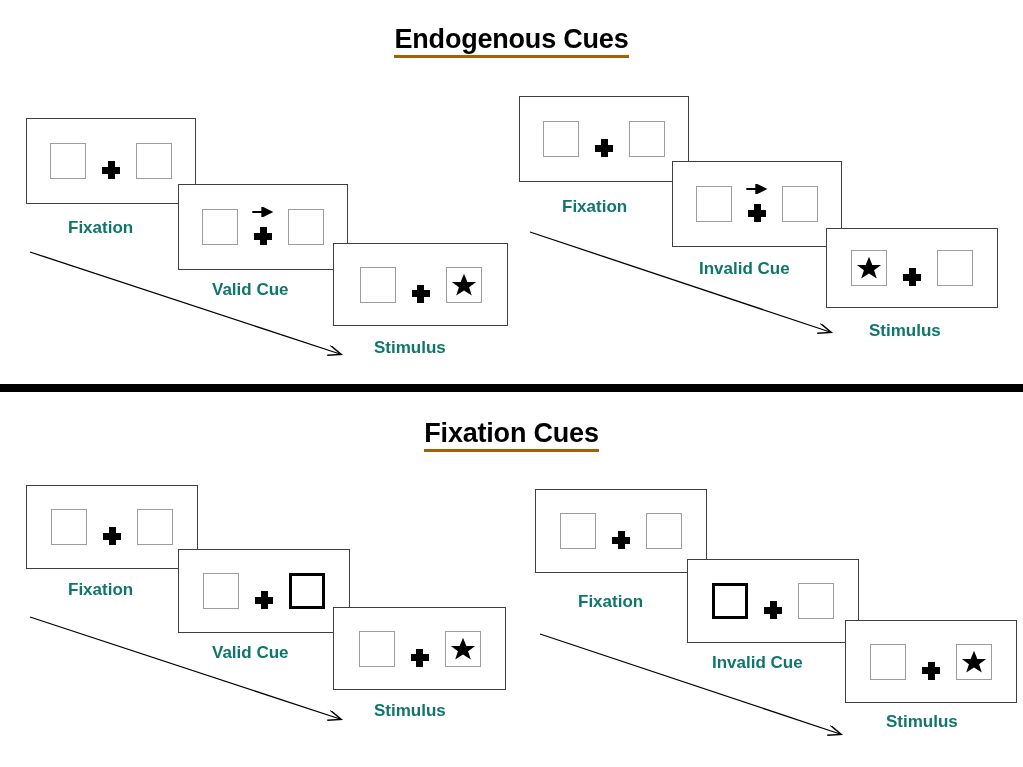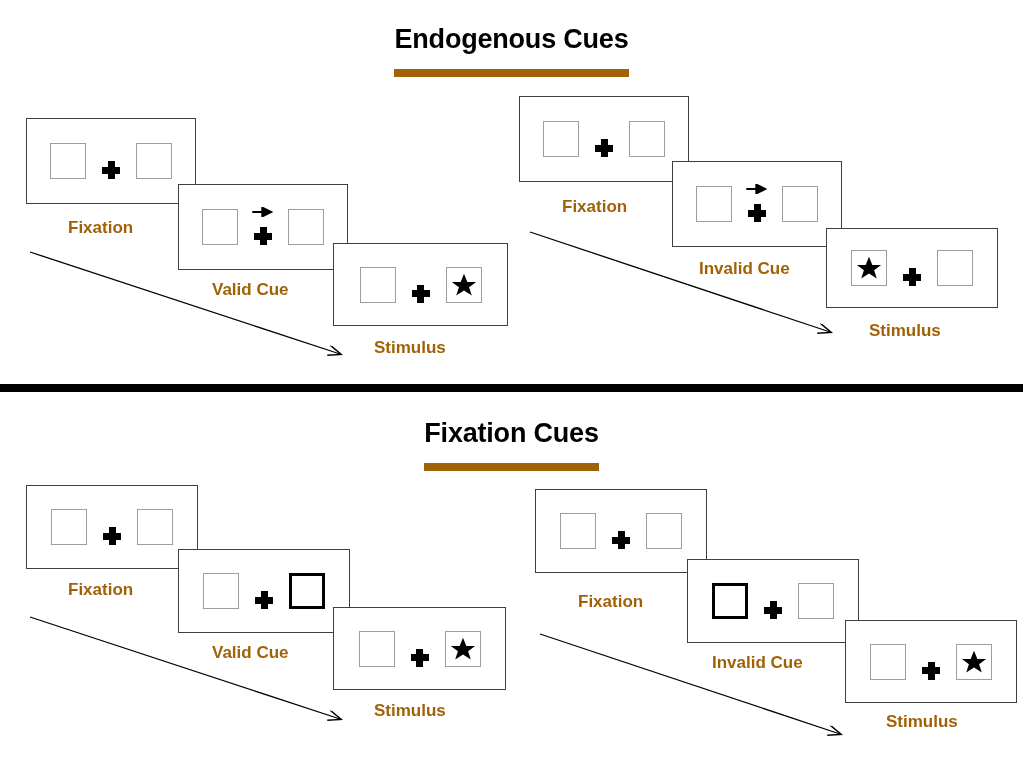--- a/index.html
+++ b/index.html
@@ -21,22 +21,22 @@
     position: absolute;
     width: 100%;
     left: 0;
     text-align: center;
     font-size: 27px;
     font-weight: bold;
     letter-spacing: -0.2px;
     color: #000;
   }
   .section-title span {
-    border-bottom: 8px solid #a16207;
-    padding-bottom: 15px;
+    border-bottom: 3px solid #a16207;
+    padding-bottom: 1px;
   }
 
   
   .divider {
     position: absolute;
     left: 0;
     width: 1023px;
     height: 8px;
     background: #000;
   }
@@ -130,21 +130,21 @@
     width: 26px;
     height: 10px;
   }
 
   
   .caption {
     position: absolute;
     font-size: 17px;
     font-weight: bold;
     white-space: nowrap;
-    color: #a16207;
+    color: #0f766e;
   }
 
   
   .time-arrow {
     position: absolute;
     pointer-events: none;
   }
 </style>
 </head>
 <body>

